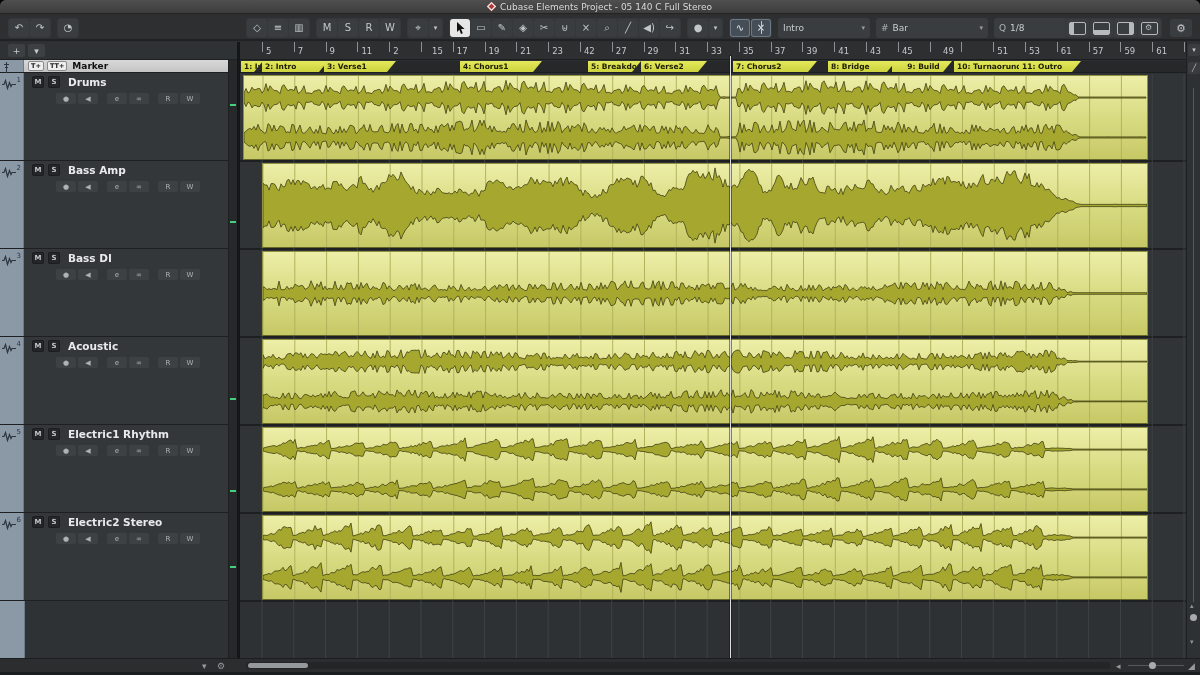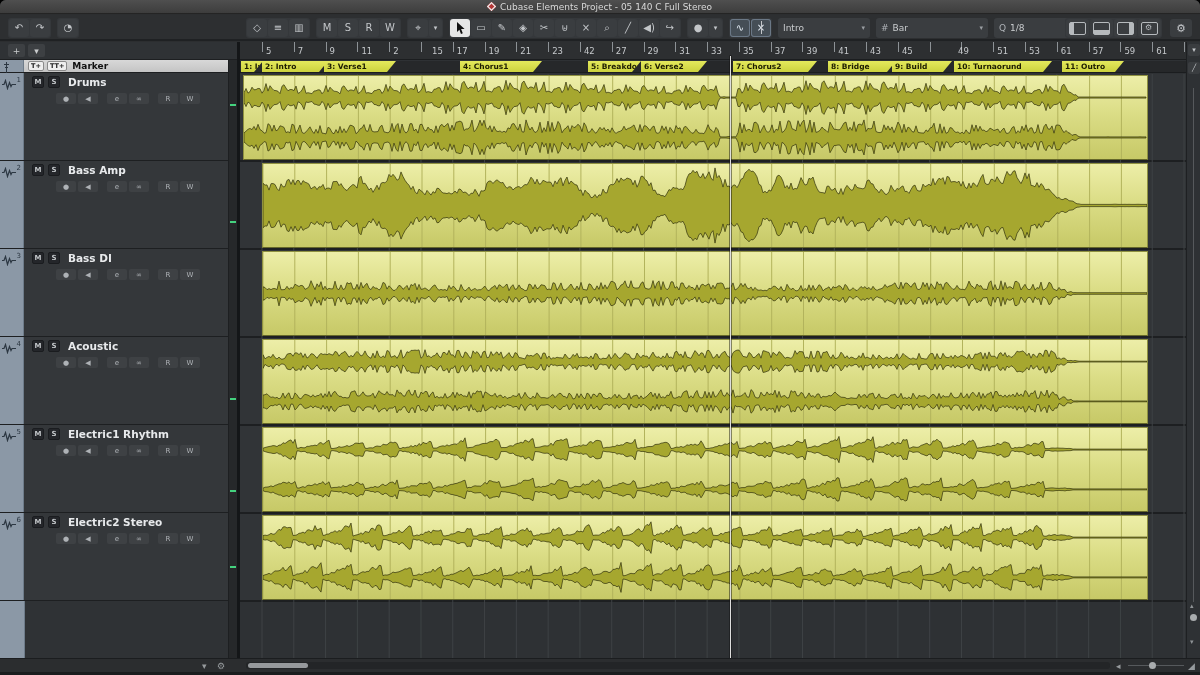--- a/index.html
+++ b/index.html
@@ -422,21 +422,21 @@
         <div class="ruler-num" style="left: 566.498px;">39</div>
         <div class="ruler-tick" style="left: 594.292px;"></div>
         <div class="ruler-num" style="left: 598.292px;">41</div>
         <div class="ruler-tick" style="left: 626.086px;"></div>
         <div class="ruler-num" style="left: 630.086px;">43</div>
         <div class="ruler-tick" style="left: 657.88px;"></div>
         <div class="ruler-num" style="left: 661.88px;">45</div>
         <div class="ruler-tick" style="left: 689.674px;"></div>
         <div class="ruler-num" style="left: 693.674px; margin-top: 34px;">47</div>
         <div class="ruler-tick" style="left: 721.468px;"></div>
-        <div class="ruler-num" style="left: 718px;">49</div>
+        <div class="ruler-num" style="left: 703px;">49</div>
         <div class="ruler-tick" style="left: 753.262px;"></div>
         <div class="ruler-num" style="left: 757.262px;">51</div>
         <div class="ruler-tick" style="left: 785.056px;"></div>
         <div class="ruler-num" style="left: 789.056px;">53</div>
         <div class="ruler-tick" style="left: 816.85px;"></div>
         <div class="ruler-num" style="left: 820.85px;">61</div>
         <div class="ruler-tick" style="left: 848.644px;"></div>
         <div class="ruler-num" style="left: 852.644px;">57</div>
         <div class="ruler-tick" style="left: 880.438px;"></div>
         <div class="ruler-num" style="left: 884.438px;">59</div>
@@ -446,23 +446,23 @@
       </div>
     <div class="marker-lane" id="marker-lane">
         <div class="marker-flag" style="left: 1px; width: 22px;">1: Int</div>
         <div class="marker-flag" style="left: 22px; width: 66px;">2: Intro</div>
         <div class="marker-flag" style="left: 84px; width: 72px;">3: Verse1</div>
         <div class="marker-flag" style="left: 220px; width: 82px;">4: Chorus1</div>
         <div class="marker-flag" style="left: 348px; width: 53px;">5: Breakdown</div>
         <div class="marker-flag" style="left: 401px; width: 66px;">6: Verse2</div>
         <div class="marker-flag" style="left: 493px; width: 84px;">7: Chorus2</div>
         <div class="marker-flag" style="left: 588px; width: 68px;">8: Bridge</div>
-        <div class="marker-flag" style="left: 652px; width: 60px;">9: Build</div>
+        <div class="marker-flag" style="left: 652px; width: 60px; text-align: center;">9: Build</div>
         <div class="marker-flag" style="left: 714px; width: 98px;">10: Turnaorund</div>
-        <div class="marker-flag" style="left: 822px; width: 62px;">11: Outro</div>
+        <div class="marker-flag" style="left: 779px; width: 62px;">11: Outro</div>
       </div>
     <div class="tracks-zone" id="tracks-zone">
         <div class="prj-row" style="top: 0px;"></div>
         <div class="prj-row" style="top: 88px;"></div>
         <div class="prj-row" style="top: 176px;"></div>
         <div class="prj-row" style="top: 264px;"></div>
         <div class="prj-row" style="top: 352px;"></div>
         <div class="prj-row" style="top: 440px;"></div>
         <svg id="grid-svg" width="946" height="584">
           <line x1="22" x2="22" y1="0" y2="584" stroke="#3e4245" stroke-width="1"></line>

